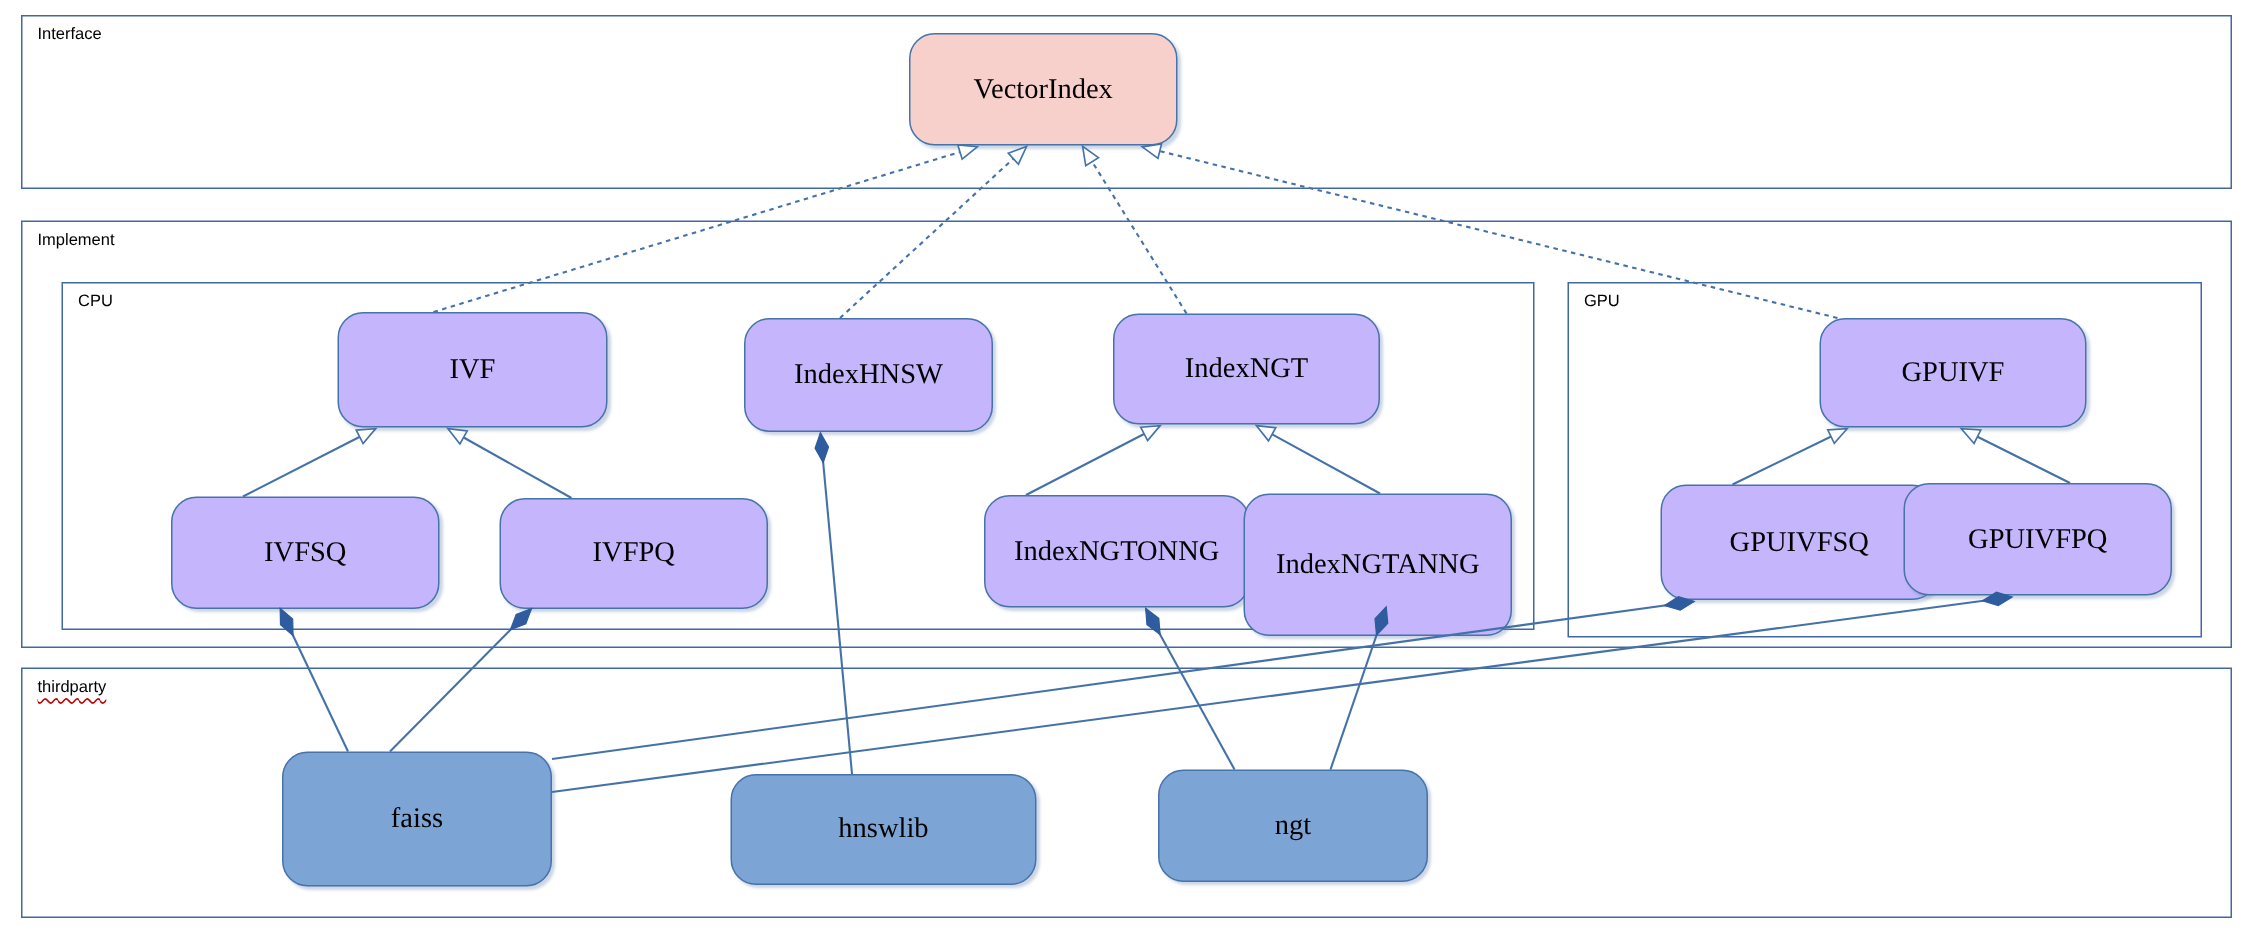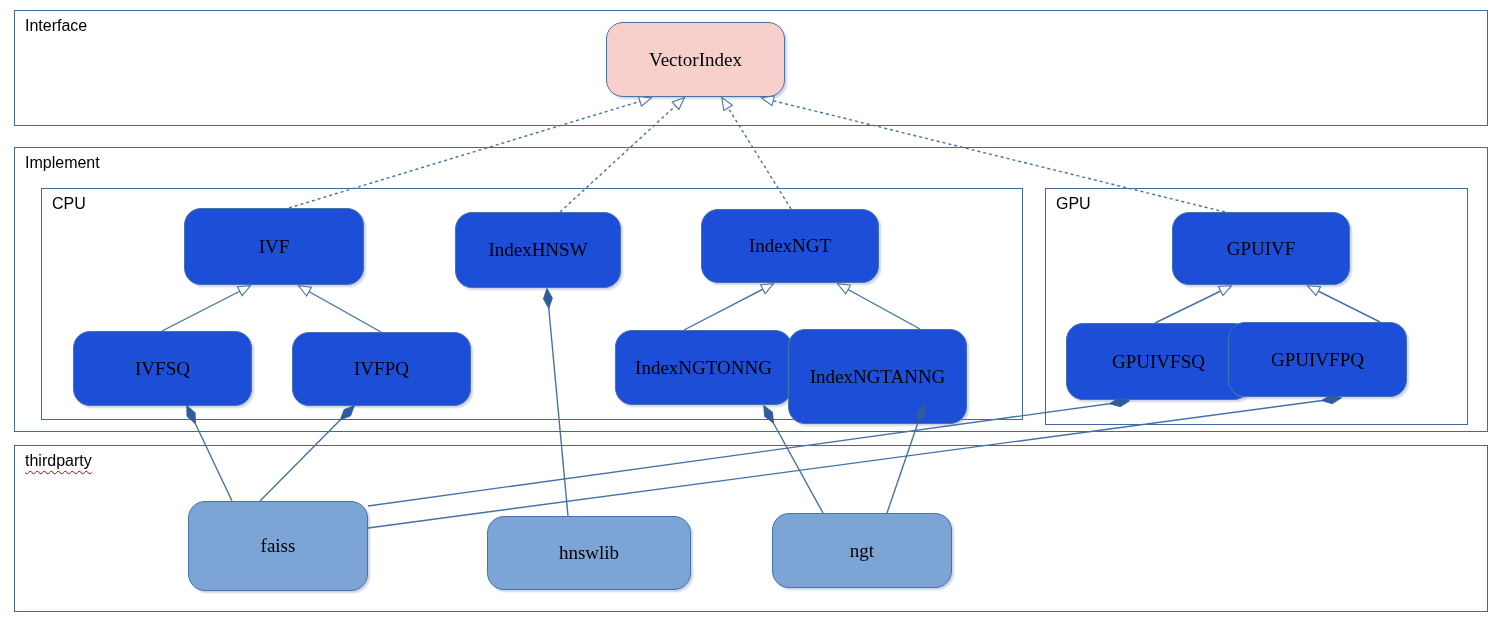--- a/index.html
+++ b/index.html
@@ -5,39 +5,39 @@
   html,body{margin:0;padding:0;background:#ffffff;}
   .canvas{
     position:relative;width:1503px;height:628px;background:#ffffff;
     font-family:"Liberation Sans",sans-serif;overflow:hidden;
   }
   .container-box{
     position:absolute;border:1.6px solid #41699f;background:transparent;
     box-sizing:border-box;
   }
   .container-label{
-    position:absolute;left:10px;top:6px;font-size:16px;color:#000000;
+    position:absolute;left:10px;top:6px;font-size:11px;color:#000000;
     white-space:nowrap;
   }
   .squiggle{
     text-decoration-line:underline;
     text-decoration-style:wavy;
     text-decoration-color:#c00000;
     text-decoration-thickness:1px;
     text-underline-offset:4px;
   }
   .node{
     position:absolute;box-sizing:border-box;
     border:1.6px solid #4673a8;border-radius:17px;
     display:flex;align-items:center;justify-content:center;
     font-family:"Liberation Serif",serif;font-size:19px;color:#000000;
     box-shadow:2px 2px 2px rgba(110,135,180,0.35);
     text-align:center;
   }
-  .node-green{background:#1d4ed8;}
+  .node-green{background:#c4b5fd;margin-left:41px;}
   .node-pink{background:#f8d0cb;}
   .node-blue{background:#7ca4d4;}
   svg.edges{position:absolute;left:0;top:0;pointer-events:none;}
   .edge{fill:none;stroke:#4472a8;stroke-width:1.4;}
   .edge-dashed{stroke-dasharray:3,3;}
 </style>
 </head>
 <body>
 
 <div class="canvas">

